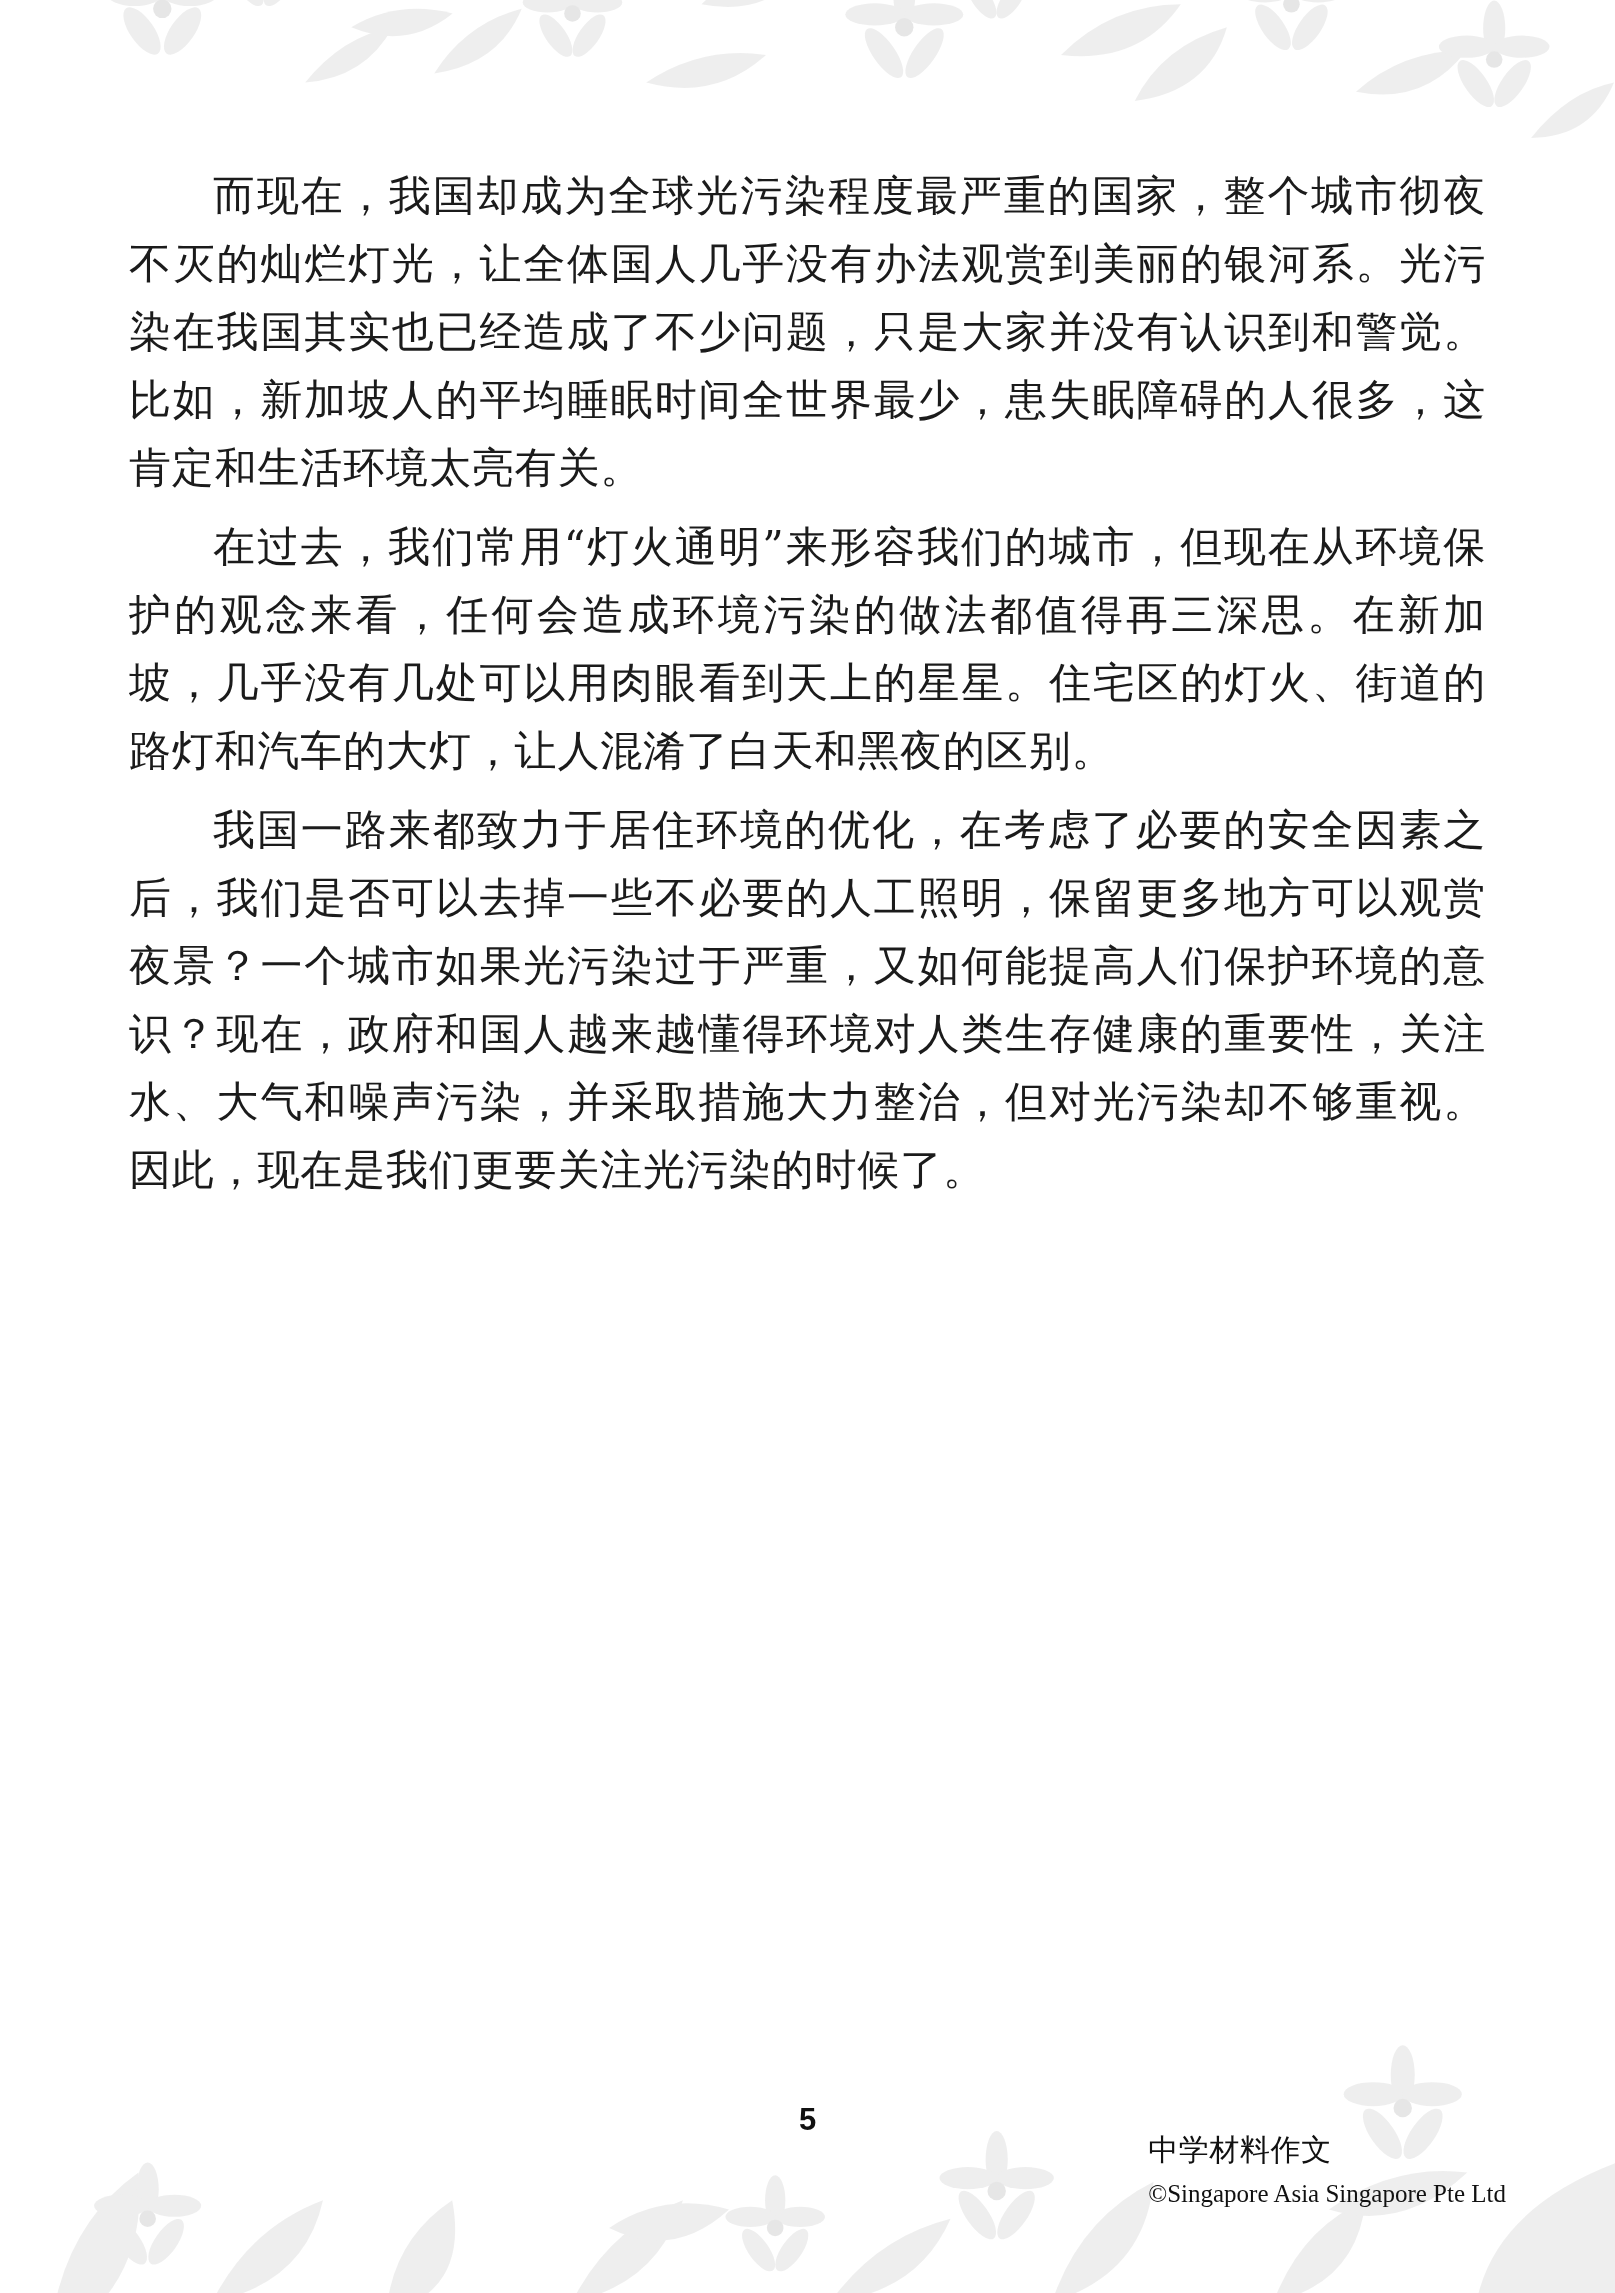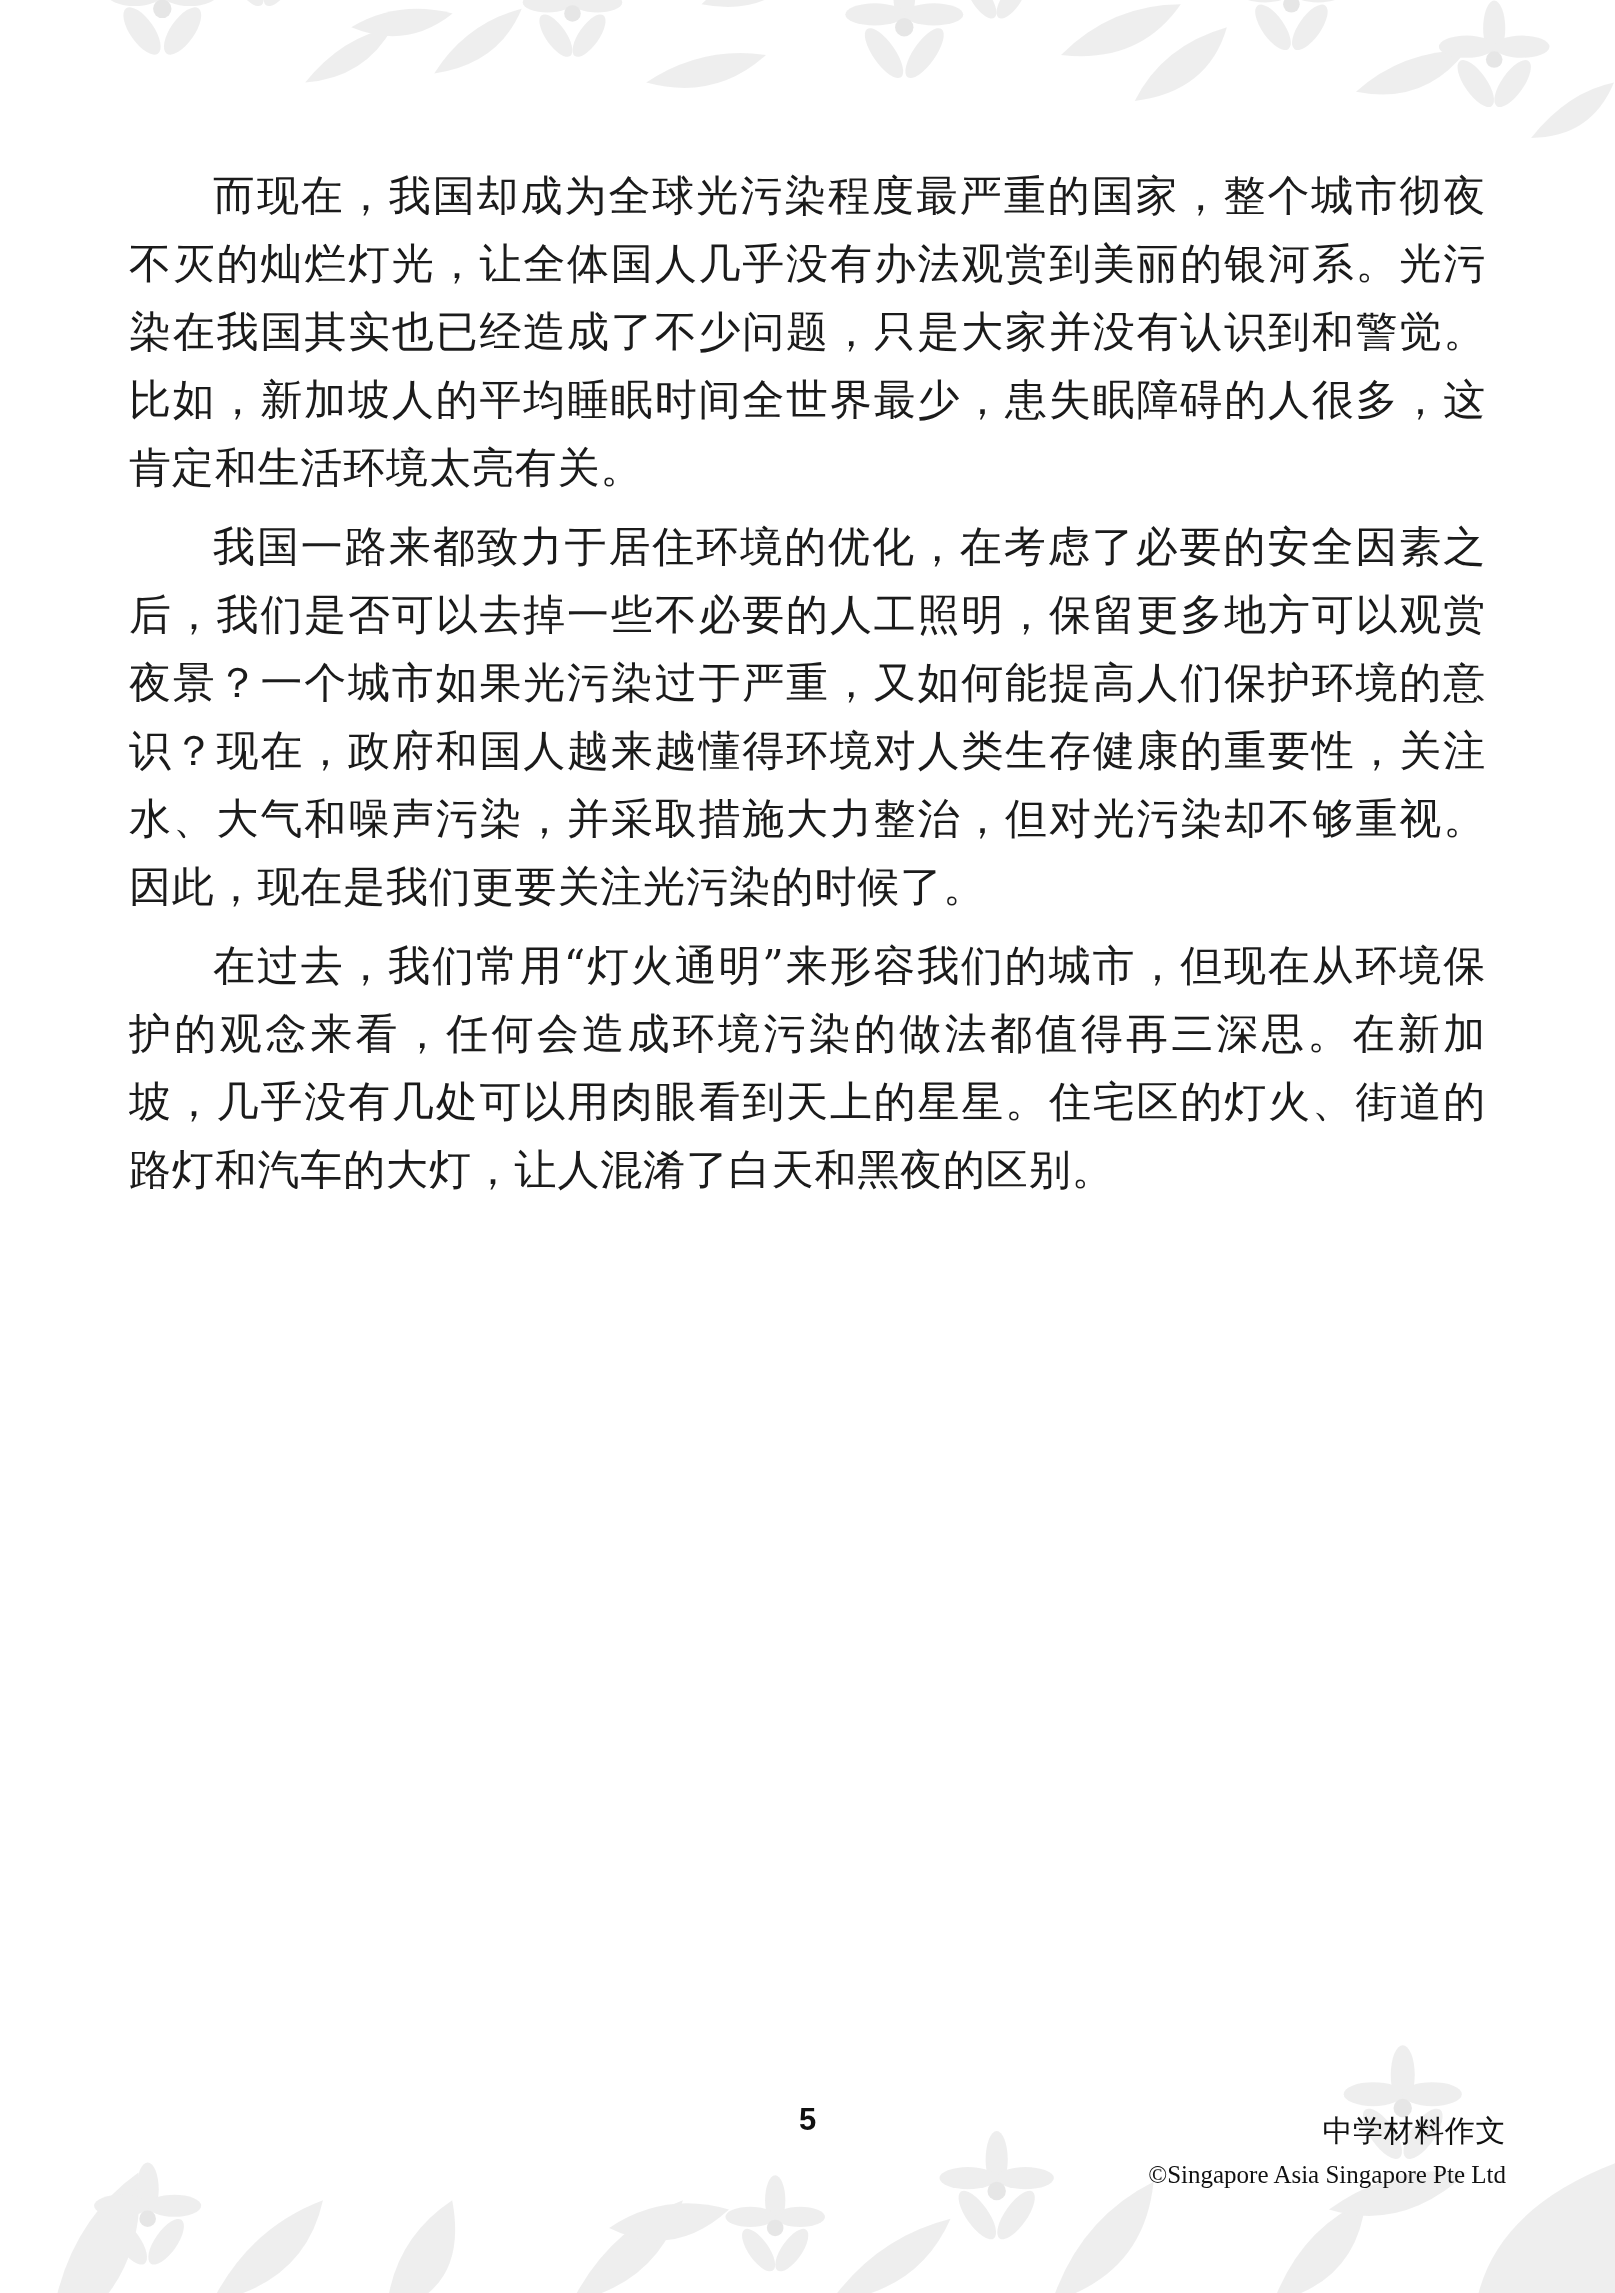--- a/index.html
+++ b/index.html
@@ -62,22 +62,21 @@
     bottom: 155px;
     text-align: center;
     font-size: 31px;
     font-weight: bold;
     color: #111;
     font-family: "Liberation Sans", sans-serif;
   }
   .footer-right {
     position: absolute;
     right: 109px;
-    bottom: 104px;
-    text-align: right;
+    bottom: 85px;
   }
   .footer-label {
     font-size: 30px;
     color: #111;
     font-family: "DejaVu Serif", serif;
     letter-spacing: 0.02em;
     margin-bottom: 9.2px;
   }
   .footer-copyright {
     font-size: 25px;
@@ -153,22 +152,22 @@
         <ellipse cx="-20" cy="26" rx="12" ry="30" transform="rotate(-35 -20 26)"></ellipse>
         <ellipse cx="-30" cy="-14" rx="30" ry="12"></ellipse>
         <circle cx="0" cy="0" r="9" fill="#cfcfcf"></circle>
       </g>
       <path d="M1660 180 q40 -50 90 -60 q-25 60 -90 60z"></path>
     </g>
   </svg>
 
   <div class="content">
     <p class="para">而现在，我国却成为全球光污染程度最严重的国家，整个城市彻夜不灭的灿烂灯光，让全体国人几乎没有办法观赏到美丽的银河系。光污染在我国其实也已经造成了不少问题，只是大家并没有认识到和警觉。比如，新加坡人的平均睡眠时间全世界最少，患失眠障碍的人很多，这肯定和生活环境太亮有关。</p>
+    <p class="para">在过去，我们常用“灯火通明”来形容我们的城市，但现在从环境保护的观念来看，任何会造成环境污染的做法都值得再三深思。在新加坡，几乎没有几处可以用肉眼看到天上的星星。住宅区的灯火、街道的路灯和汽车的大灯，让人混淆了白天和黑夜的区别。</p>
     <p class="para">我国一路来都致力于居住环境的优化，在考虑了必要的安全因素之后，我们是否可以去掉一些不必要的人工照明，保留更多地方可以观赏夜景？一个城市如果光污染过于严重，又如何能提高人们保护环境的意识？现在，政府和国人越来越懂得环境对人类生存健康的重要性，关注水、大气和噪声污染，并采取措施大力整治，但对光污染却不够重视。因此，现在是我们更要关注光污染的时候了。</p>
-    <p class="para">在过去，我们常用“灯火通明”来形容我们的城市，但现在从环境保护的观念来看，任何会造成环境污染的做法都值得再三深思。在新加坡，几乎没有几处可以用肉眼看到天上的星星。住宅区的灯火、街道的路灯和汽车的大灯，让人混淆了白天和黑夜的区别。</p>
   </div>
 
   <svg class="deco deco-bottom" viewBox="0 0 1750 330">
     <g fill="#dedede">
       <path d="M60 330 q20 -90 90 -140 q10 100 -60 160z"></path>
       <g transform="translate(160,240)">
         <ellipse cx="0" cy="-32" rx="12" ry="29"></ellipse>
         <ellipse cx="29" cy="-14" rx="29" ry="12"></ellipse>
         <ellipse cx="20" cy="25" rx="12" ry="29" transform="rotate(35 20 25)"></ellipse>
         <ellipse cx="-20" cy="25" rx="12" ry="29" transform="rotate(-35 -20 25)"></ellipse>

